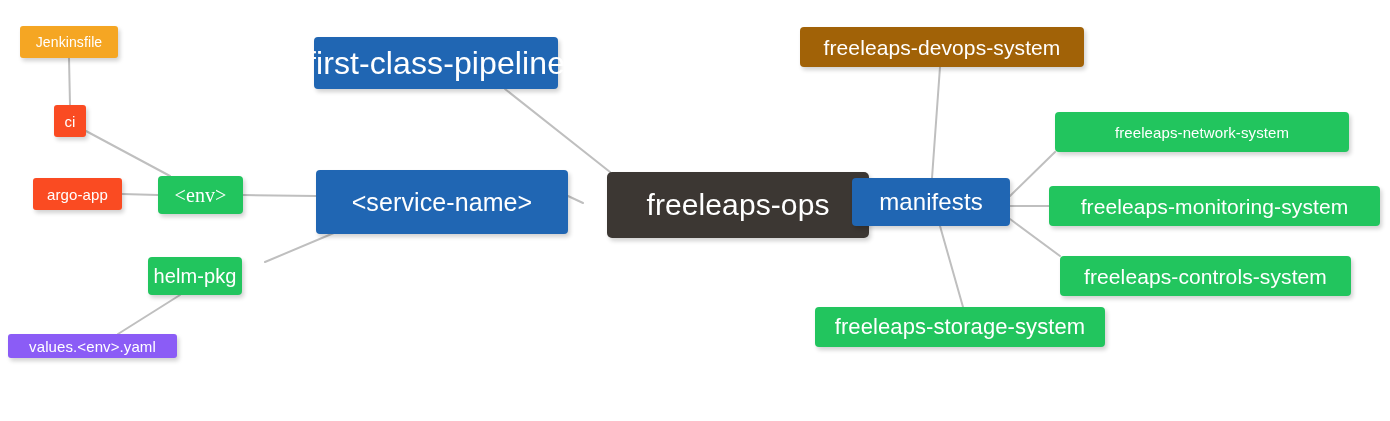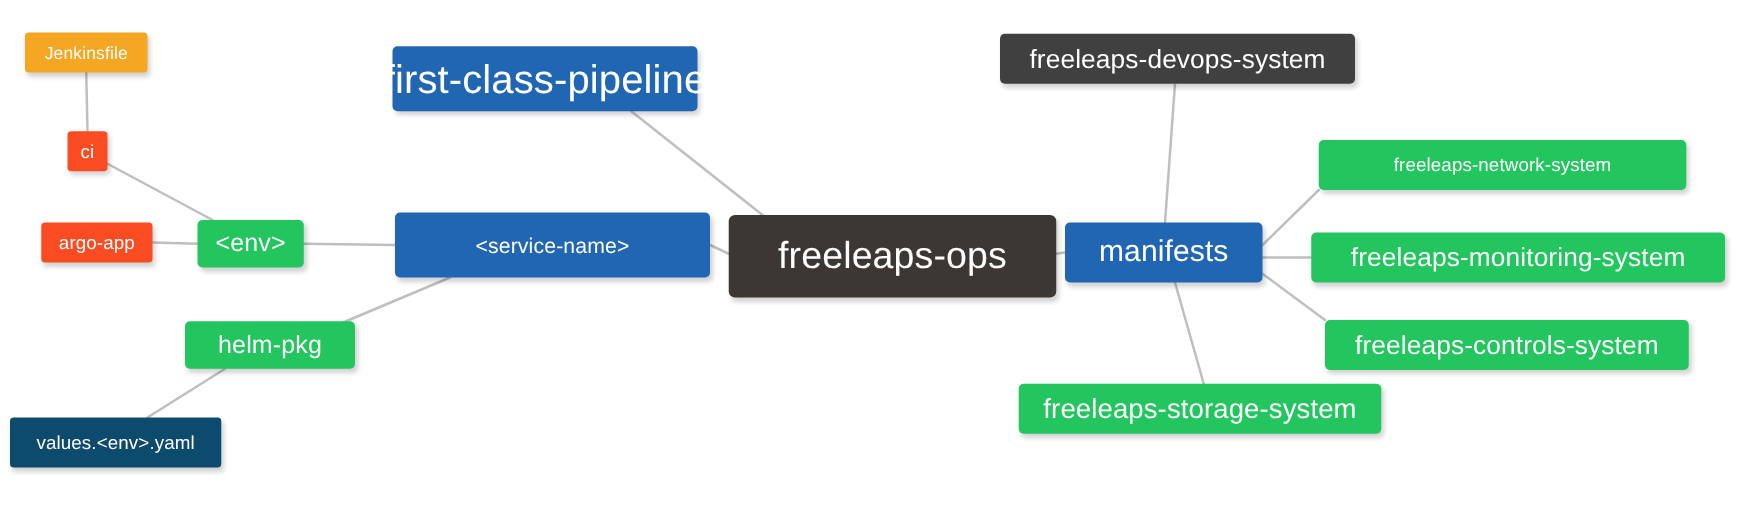--- a/index.html
+++ b/index.html
@@ -15,21 +15,21 @@
     position:absolute;
     display:flex;align-items:center;justify-content:center;
     color:#ffffff;
     border-radius:4px;
     box-sizing:border-box;
     white-space:nowrap;
     box-shadow:2px 3px 4px rgba(0,0,0,0.18);
     line-height:1;
     letter-spacing:0.1px;
   }
-  .node.root{border-radius:5px;}
+  .node.root{border-radius:5px;margin-left:24px;}
   .node.lvl1{border-radius:4px;}
   .node.lvl2{border-radius:4px;}
   .node.lvl3{border-radius:3px;}
 </style>
 </head>
 <body>
 
 <div id="canvas">
   <svg id="edges" viewBox="0 0 1390 421" xmlns="http://www.w3.org/2000/svg">
       <line x1="568" y1="196" x2="583" y2="203" stroke="#bfbfbf" stroke-width="2" stroke-linecap="round"></line>
@@ -44,48 +44,48 @@
       <line x1="932" y1="178" x2="940" y2="67" stroke="#bfbfbf" stroke-width="2" stroke-linecap="round"></line>
       <line x1="1010" y1="196" x2="1055" y2="152" stroke="#bfbfbf" stroke-width="2" stroke-linecap="round"></line>
       <line x1="1010" y1="206" x2="1049" y2="206" stroke="#bfbfbf" stroke-width="2" stroke-linecap="round"></line>
       <line x1="1010" y1="219" x2="1060" y2="256" stroke="#bfbfbf" stroke-width="2" stroke-linecap="round"></line>
       <line x1="940" y1="226" x2="963" y2="307" stroke="#bfbfbf" stroke-width="2" stroke-linecap="round"></line>
     </svg>
   <div id="nodes">
       <div class="node root" style="left: 583px; top: 172px; width: 262px; height: 66px; background: rgb(60, 55, 51); font-size: 30px;">
         <span>freeleaps-ops</span>
       </div>
-      <div class="node lvl1" style="left: 316px; top: 170px; width: 252px; height: 52px; background: rgb(32, 102, 179); font-size: 17px;">
+      <div class="node lvl1" style="left: 316px; top: 170px; width: 252px; height: 64px; background: rgb(32, 102, 179); font-size: 25px;">
         <span>&lt;service-name&gt;</span>
       </div>
       <div class="node lvl1" style="left: 852px; top: 178px; width: 158px; height: 48px; background: rgb(32, 102, 179); font-size: 24px;">
         <span>manifests</span>
       </div>
       <div class="node lvl1" style="left: 314px; top: 37px; width: 244px; height: 52px; background: rgb(32, 102, 179); font-size: 32px;">
         <span>first-class-pipeline</span>
       </div>
-      <div class="node lvl2" style="left: 158px; top: 176px; width: 85px; height: 38px; background: rgb(34, 197, 94); font-size: 20px;">
+      <div class="node lvl2" style="left: 158px; top: 176px; width: 85px; height: 38px; background: rgb(34, 197, 94); font-size: 20px; font-family: Liberation Serif, serif;">
         <span>&lt;env&gt;</span>
       </div>
-      <div class="node lvl2" style="left: 148px; top: 257px; width: 136px; height: 38px; background: rgb(34, 197, 94); font-size: 20px;">
+      <div class="node lvl2" style="left: 148px; top: 257px; width: 94px; height: 38px; background: rgb(34, 197, 94); font-size: 20px;">
         <span>helm-pkg</span>
       </div>
       <div class="node lvl3" style="left: 54px; top: 105px; width: 32px; height: 32px; background: rgb(250, 75, 34); font-size: 15px;">
         <span>ci</span>
       </div>
       <div class="node lvl3" style="left: 33px; top: 178px; width: 89px; height: 32px; background: rgb(250, 75, 34); font-size: 15px;">
         <span>argo-app</span>
       </div>
       <div class="node lvl3" style="left: 20px; top: 26px; width: 98px; height: 32px; background: rgb(245, 166, 35); font-size: 14px;">
         <span>Jenkinsfile</span>
       </div>
-      <div class="node lvl3" style="left: 8px; top: 334px; width: 169px; height: 40px; background: #0c4a6e; font-size: 15px;">
+      <div class="node lvl3" style="left: 8px; top: 334px; width: 169px; height: 24px; background: #8b5cf6; font-size: 15px;">
         <span>values.&lt;env&gt;.yaml</span>
       </div>
-      <div class="node lvl2" style="left: 800px; top: 27px; width: 284px; height: 40px; background: #404040; font-size: 21px;">
+      <div class="node lvl2" style="left: 800px; top: 27px; width: 284px; height: 40px; background: #a16207; font-size: 21px;">
         <span>freeleaps-devops-system</span>
       </div>
       <div class="node lvl2" style="left: 1055px; top: 112px; width: 294px; height: 40px; background: rgb(34, 197, 94); font-size: 15px;">
         <span>freeleaps-network-system</span>
       </div>
       <div class="node lvl2" style="left: 1049px; top: 186px; width: 331px; height: 40px; background: rgb(34, 197, 94); font-size: 21px;">
         <span>freeleaps-monitoring-system</span>
       </div>
       <div class="node lvl2" style="left: 1060px; top: 256px; width: 291px; height: 40px; background: rgb(34, 197, 94); font-size: 21px; text-align: right;">
         <span>freeleaps-controls-system</span>

